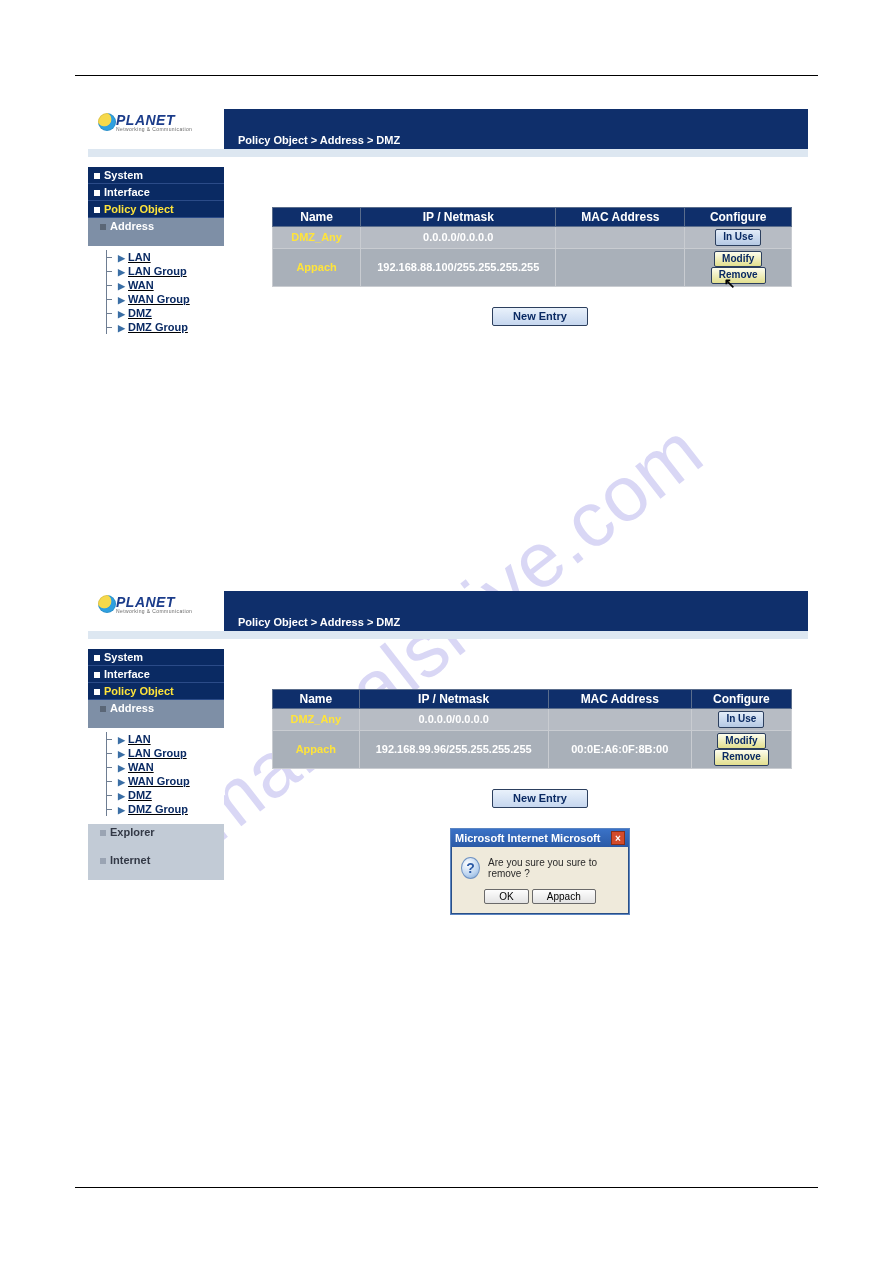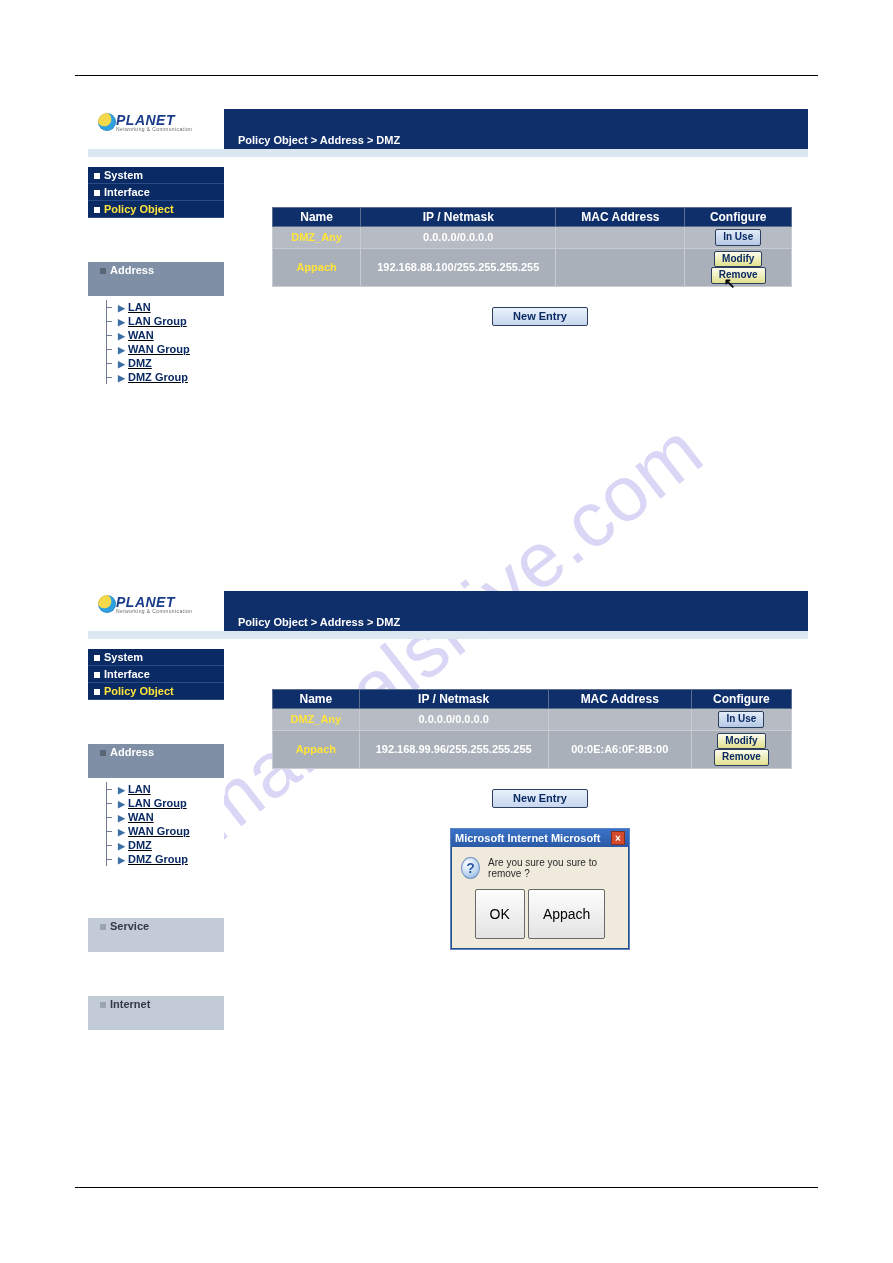--- a/index.html
+++ b/index.html
@@ -87,23 +87,22 @@
     border-bottom: 1px solid #2b4b88;
     font-size: 11px;
   }
   .nav-top.active {
     color: #ffe43a;
   }
   .nav-sub {
     background: #7e8fa6;
     color: #fff;
     font-weight: 700;
-    padding: 2px 6px 20px 12px;
-    font-size: 11px;
-    margin-top: 44px;
+    padding: 2px 6px 14px 12px;
+    font-size: 11px;
   }
   .nav-sub.plain {
     background: #c2cbd6;
     color: #333946;
   }
   .sq { display:inline-block; width:6px; height:6px; margin-right:4px; vertical-align:middle; }
   .sq.white { background:#fff; }
   .sq.dark  { background:#5a6676; }
   .sq.gray  { background:#9aa4b3; }
   .tree {
@@ -225,21 +224,21 @@
   .qmark {
     width:22px; height:22px; border-radius:50%;
     background: radial-gradient(circle at 35% 30%, #fff, #bcd4ef 60%, #7fa8d8);
     color:#2b5aa6; font-weight:900;
     display:flex; align-items:center; justify-content:center;
     font-size:14px;
     border:1px solid #6f92c2;
   }
   .dialog-actions { text-align:center; padding:4px 0 10px; }
   .winbtn {
-    font-size:14px; padding:16px 14px;
+    font-size:10px; padding:1px 14px;
     border:1px solid #6a6a6a;
     background: linear-gradient(#fdfdfd, #e3e3e3);
     border-radius:2px;
     cursor:pointer;
   }
 
   
   .watermark {
     position:absolute;
     left:50%; top:50%;
@@ -359,21 +358,21 @@
       <div class="nav-top active"><span class="sq white"></span><span>Policy Object</span></div>
       <div class="nav-sub"><span class="sq dark"></span><span>Address</span></div>
       <div class="tree">
         <div class="tree-item"><span class="bullet">▶</span><span>LAN</span></div>
         <div class="tree-item"><span class="bullet">▶</span><span>LAN Group</span></div>
         <div class="tree-item"><span class="bullet">▶</span><span>WAN</span></div>
         <div class="tree-item"><span class="bullet">▶</span><span>WAN Group</span></div>
         <div class="tree-item"><span class="bullet">▶</span><span>DMZ</span></div>
         <div class="tree-item"><span class="bullet">▶</span><span>DMZ Group</span></div>
       </div>
-      <div class="nav-sub plain"><span class="sq gray"></span><span>Service</span></div>
+      <div class="nav-sub plain"><span class="sq gray"></span><span>Explorer</span></div>
       <div class="nav-sub plain"><span class="sq gray"></span><span>Internet</span></div>
     </div>
 
     <div class="main">
       <table class="data">
         <colgroup>
           <col class="col-name">
             <col class="col-ip">
             <col class="col-mac">
             <col class="col-conf">

